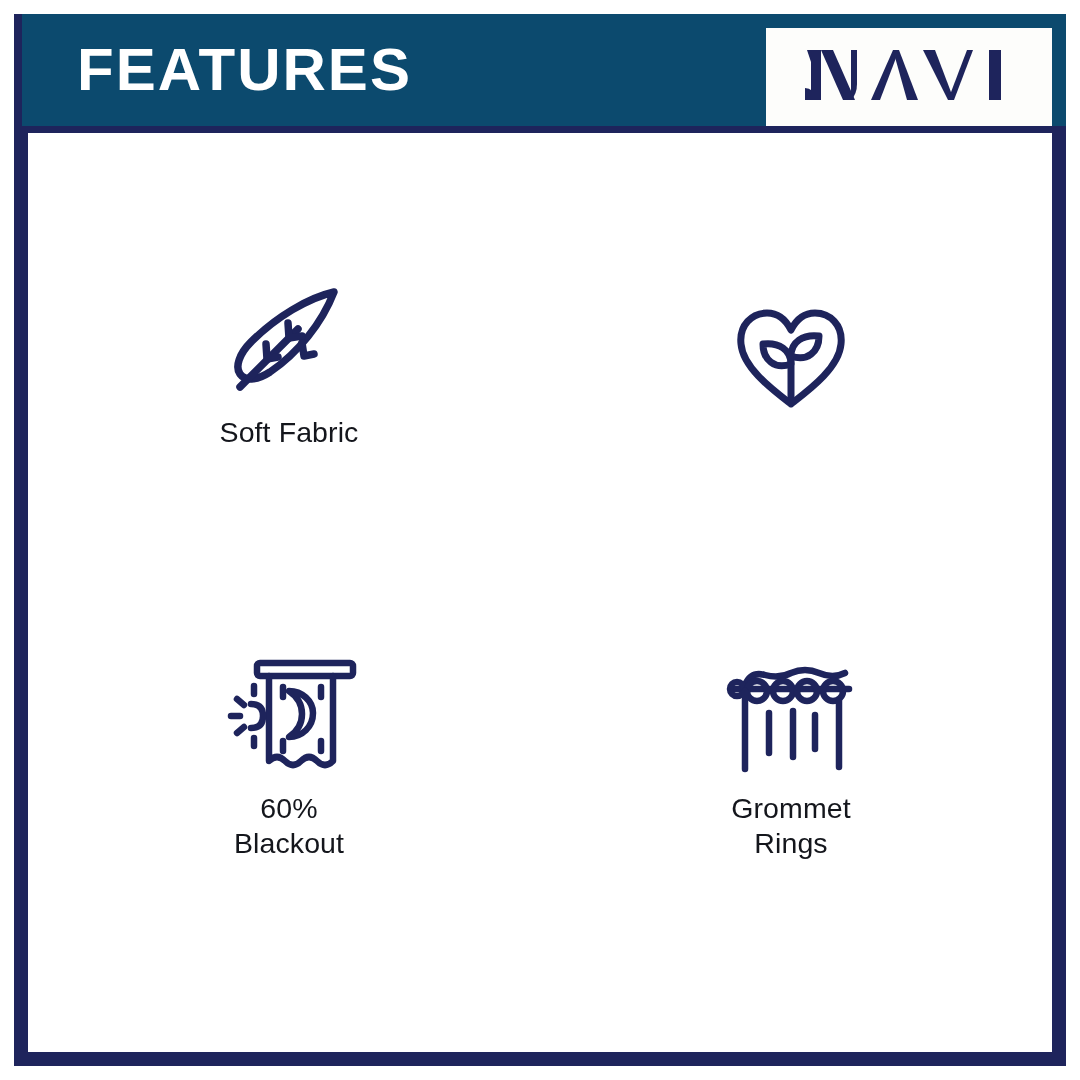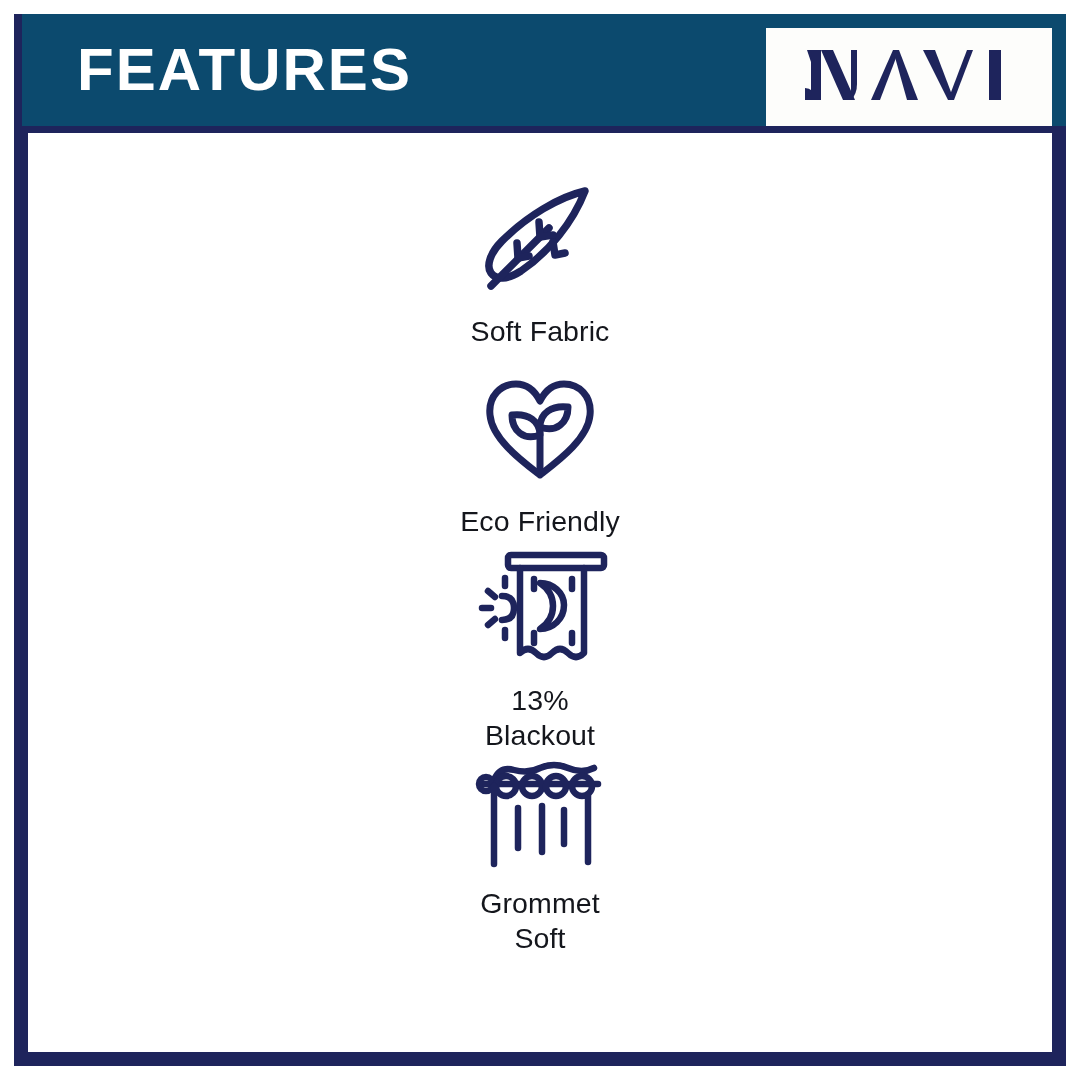--- a/index.html
+++ b/index.html
@@ -75,21 +75,21 @@
   }
 
   
   #feature-grid {
     position: absolute;
     left: 0;
     top: 0;
     width: 1024px;
     height: 919px;
     display: grid;
-    grid-template-columns: repeat(1, 1fr);
+    grid-template-columns: repeat(2, 1fr);
     grid-template-rows: repeat(2, 1fr);
     padding: 36px 10px 96px 10px;
     box-sizing: border-box;
   }
   .feature-cell {
     display: flex;
     flex-direction: column;
     align-items: center;
     justify-content: center;
   }
@@ -161,21 +161,20 @@
 
       <div class="feature-cell">
         <div class="feature-icon">
           <svg width="116" height="106" viewBox="0 0 116 106" fill="none" stroke="#1e245c" stroke-width="7" stroke-linecap="round" stroke-linejoin="round">
             <path d="M58 98 C40 84 10 62 8 38 C6 19 19 7 34 7 C45 7 53 14 58 24 C63 14 71 7 82 7 C97 7 110 19 108 38 C106 62 76 84 58 98 Z"></path>
             <path d="M58 96 L58 50"></path>
             <path d="M58 50 C58 36 70 28 86 30 C86 46 74 56 58 50 Z"></path>
             <path d="M58 58 C58 44 46 36 30 38 C30 54 42 64 58 58 Z"></path>
           </svg>
         </div>
-        <div class="feature-label">Eco Friendly</div>
       </div>
 
       <div class="feature-cell">
         <div class="feature-icon">
           <svg width="136" height="120" viewBox="0 0 136 120" fill="none" stroke="#1e245c" stroke-width="6.5" stroke-linecap="round" stroke-linejoin="round">
 
             <rect x="36" y="6" width="96" height="13" rx="3"></rect>
 
             <path d="M48 19 L48 104 Q56 96 64 104 Q72 112 80 104 Q88 96 96 104 Q104 112 112 104 L112 19"></path>
 
@@ -187,21 +186,21 @@
             <path d="M92 56 C92 70 81 80 68 80 C77 74 81 66 81 57 C81 48 77 40 68 34 C81 34 92 44 92 56 Z"></path>
 
             <path d="M30 47 Q42 47 42 59 Q42 71 30 71"></path>
             <path d="M10 59 L19 59"></path>
             <path d="M16 42 L23 48"></path>
             <path d="M16 76 L23 70"></path>
             <path d="M33 29 L33 37"></path>
             <path d="M33 81 L33 89"></path>
           </svg>
         </div>
-        <div class="feature-label">13%
+        <div class="feature-label">60%
 Blackout</div>
       </div>
 
 
       <div class="feature-cell">
         <div class="feature-icon">
           <svg width="128" height="120" viewBox="0 0 128 120" fill="none" stroke="#1e245c" stroke-width="6.5" stroke-linecap="round" stroke-linejoin="round">
 
             <path d="M18 28 Q24 14 38 18 Q52 22 64 16 Q78 10 92 16 Q106 22 118 16"></path>
 
@@ -215,18 +214,18 @@
             <circle cx="106" cy="34" r="10"></circle>
 
             <path d="M18 34 L18 112"></path>
             <path cata="" d="M42 56 L42 96"></path>
             <path d="M66 54 L66 100"></path>
             <path d="M88 58 L88 92"></path>
             <path d="M112 44 L112 110"></path>
           </svg>
         </div>
         <div class="feature-label">Grommet
-Soft</div>
+Rings</div>
       </div>
 
     </div>
   </div>
 </div>
 
 </body></html>

